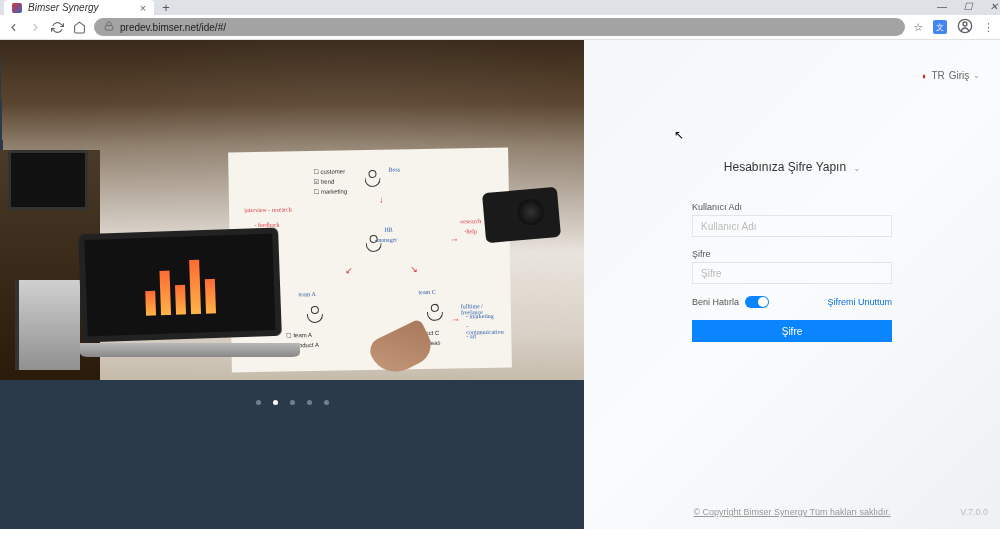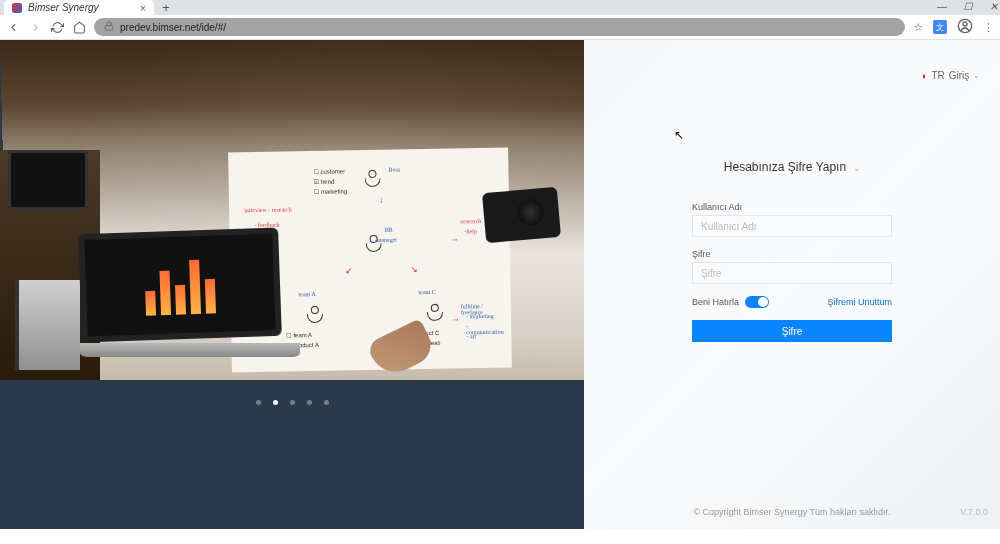--- a/index.html
+++ b/index.html
@@ -67,21 +67,21 @@
     .field { margin-bottom:12px; }
     .field-label { font-size:9px; color:#555; margin-bottom:3px; display:block; }
     .field-input { width:100%; height:22px; border:1px solid #e3e5e8; background:#fafbfc; padding:0 8px; font-size:10px; color:#333; }
     .field-input::placeholder { color:#bbb; }
     .row { display:flex; justify-content:space-between; align-items:center; margin:12px 0; font-size:9px; }
     .remember { display:flex; align-items:center; gap:6px; color:#555; }
     .toggle { width:24px; height:12px; background:#0a84ff; border-radius:6px; position:relative; }
     .toggle::after { content:''; position:absolute; right:1px; top:1px; width:10px; height:10px; background:#fff; border-radius:50%; }
     .forgot { color:#0a6ed1; }
     .login-btn { width:100%; height:22px; background:#0a84ff; color:#fff; border:none; font-size:10px; cursor:pointer; }
-    .copyright { position:absolute; bottom:12px; left:0; right:0; text-align:center; font-size:9px; color:#999; }
+    .copyright { position:absolute; bottom:12px; left:0; right:0; text-align:center; font-size:9px; color:#999;text-decoration:underline; }
     .version { position:absolute; bottom:12px; right:12px; font-size:9px; color:#bbb; }
 
     .cursor { position:absolute; left:674px; top:128px; font-size:12px; color:#000; pointer-events:none; z-index:999; }
   </style>
 </head>
 <body>
 
 <div class="tabbar">
   <div class="tab">
     <span class="tab-favicon"></span>

